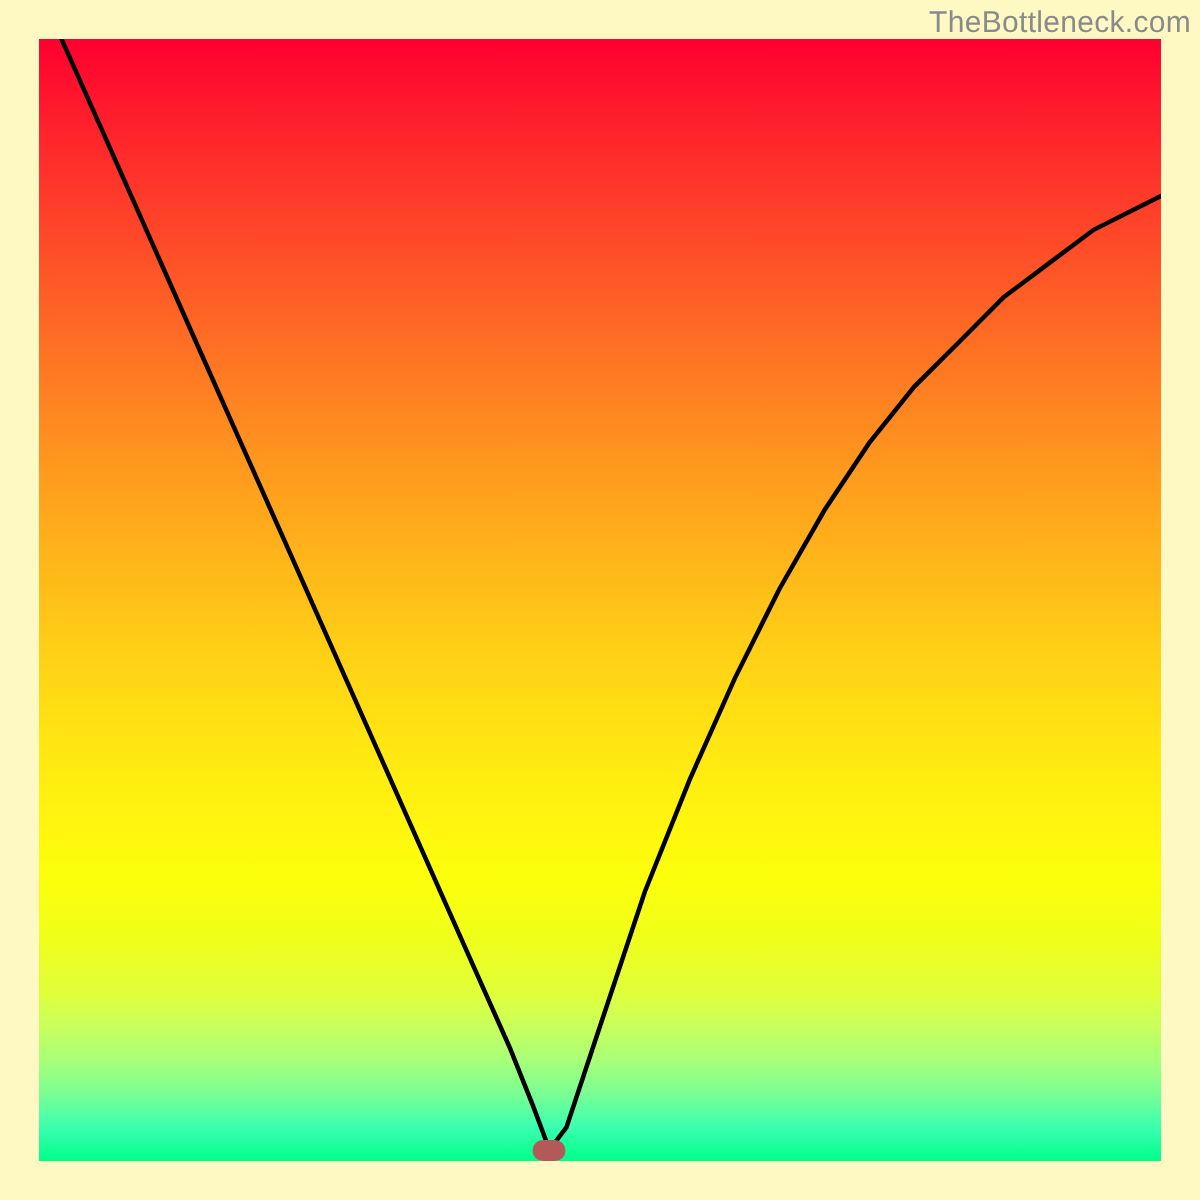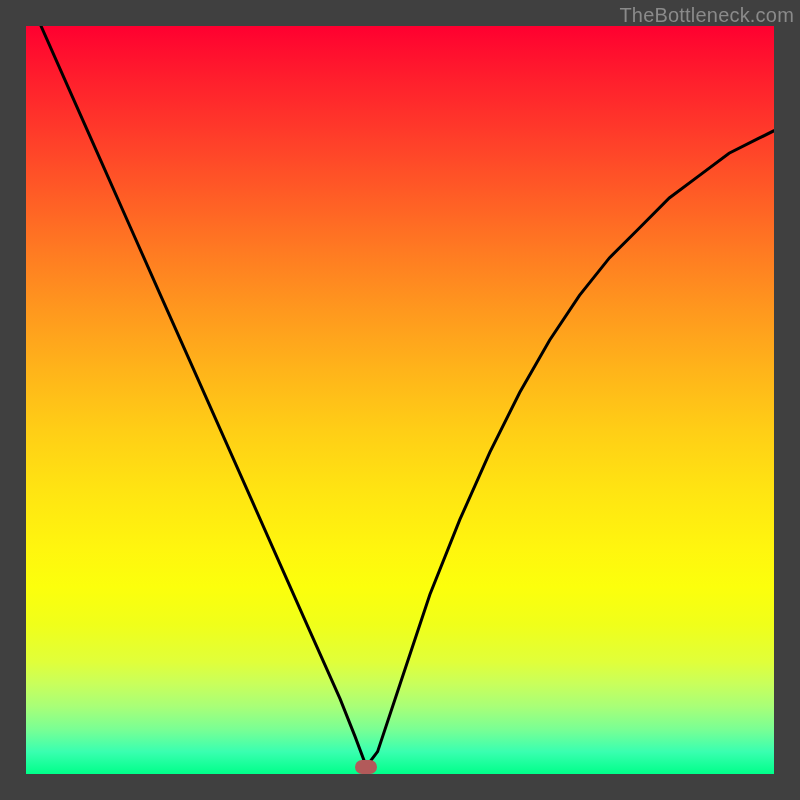--- a/index.html
+++ b/index.html
@@ -1,21 +1,21 @@
 <!DOCTYPE html>
 <html><head>
 <meta charset="utf-8">
 <style>
   * { margin: 0; padding: 0; box-sizing: border-box; }
   html, body { width: 800px; height: 800px; overflow: hidden; background: #000; }
   .canvas {
     position: relative;
     width: 800px;
     height: 800px;
-    background: #404040;
+    background: #fef9c3;
   }
   .plot-area {
     position: absolute;
     left: 26px;
     top: 26px;
     width: 748px;
     height: 748px;
     background: linear-gradient(to bottom,
       #ff0030 0%,
       #ff1a2d 6%,

